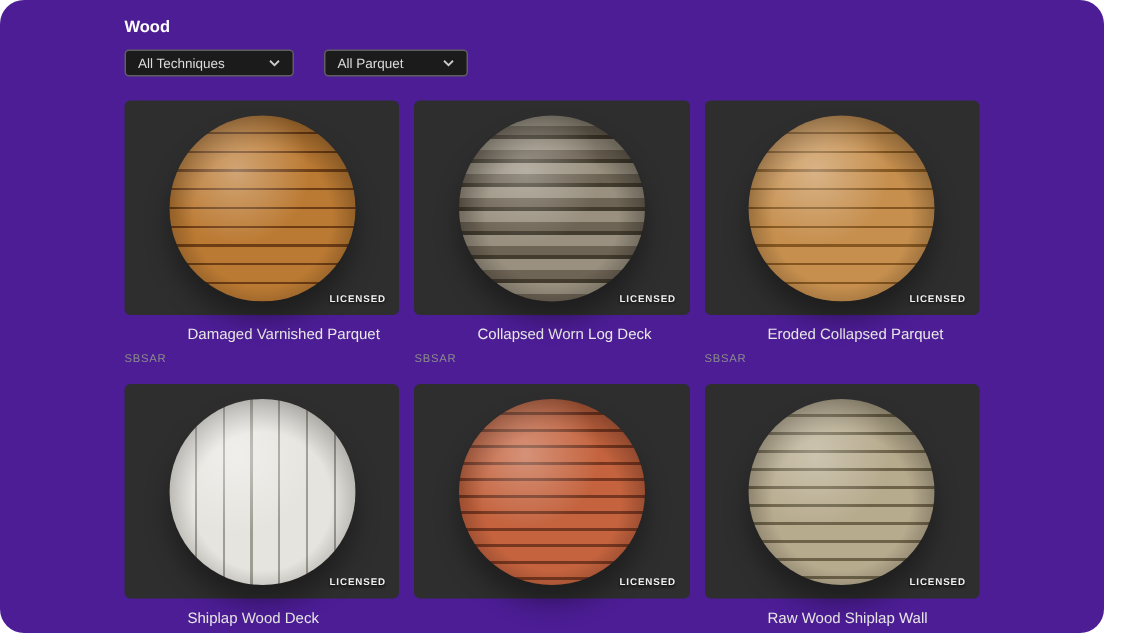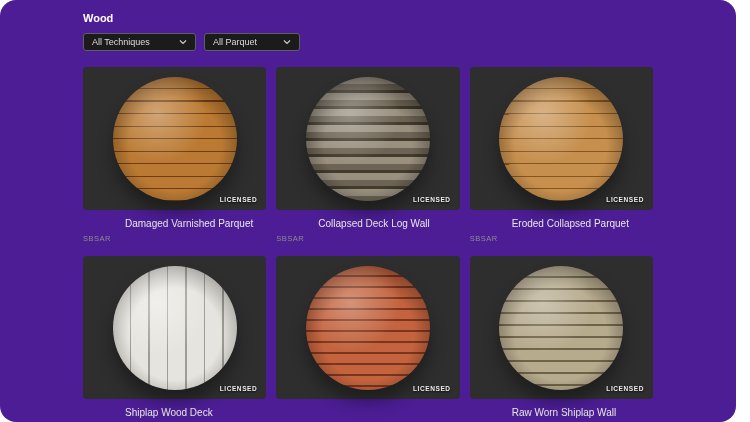--- a/index.html
+++ b/index.html
@@ -2,21 +2,21 @@
 <html><head>
 <meta charset="utf-8">
 <style>
   html,body{margin:0;padding:0;background:#ffffff;font-family:"Liberation Sans",sans-serif;}
   .app{
     position:relative;width:736px;height:422px;background:#4c1d95;
     border-radius:16px;overflow:hidden;
   }
   .content{padding:10px 83px 0;}
   .page-title{color:#ffffff;font-size:11px;font-weight:bold;margin:2px 0 9px;}
-  .filter-row{display:flex;gap:8px;margin-bottom:16px;}
+  .filter-row{display:flex;gap:20px;margin-bottom:16px;}
   .dropdown{
     display:inline-flex;align-items:center;justify-content:space-between;
     height:18px;min-width:96px;padding:0 8px;gap:16px;
     background:#1b1b1b;border:1px solid #5f5f5f;border-radius:3px;
     color:#dcdcdc;font-size:9px;cursor:pointer;box-sizing:border-box;
   }
   .dropdown.wide{min-width:113px;}
   .chevron{display:flex;align-items:center;}
   .grid{display:grid;grid-template-columns:repeat(3,1fr);column-gap:10px;}
   .card{padding-bottom:13px;cursor:pointer;}
@@ -103,21 +103,21 @@
         </div>
         <div class="card-title">Damaged Varnished Parquet</div>
         <div class="card-format">SBSAR</div>
       </div>
 
       <div class="card">
         <div class="tile">
           <div class="sphere s1"></div>
           <span class="licensed">LICENSED</span>
         </div>
-        <div class="card-title">Collapsed Deck Log Wall</div>
+        <div class="card-title">Collapsed Worn Log Deck</div>
         <div class="card-format">SBSAR</div>
       </div>
 
       <div class="card">
         <div class="tile">
           <div class="sphere s2"></div>
           <span class="licensed">LICENSED</span>
         </div>
         <div class="card-title">Eroded Collapsed Parquet</div>
         <div class="card-format">SBSAR</div>
@@ -138,19 +138,19 @@
           <span class="licensed">LICENSED</span>
         </div>
 
       </div>
 
       <div class="card">
         <div class="tile">
           <div class="sphere s5"></div>
           <span class="licensed">LICENSED</span>
         </div>
-        <div class="card-title">Raw Worn Shiplap Wall</div>
+        <div class="card-title">Raw Wood Shiplap Wall</div>
 
       </div>
 
     </div>
   </div>
 </div>
 
 </body></html>

